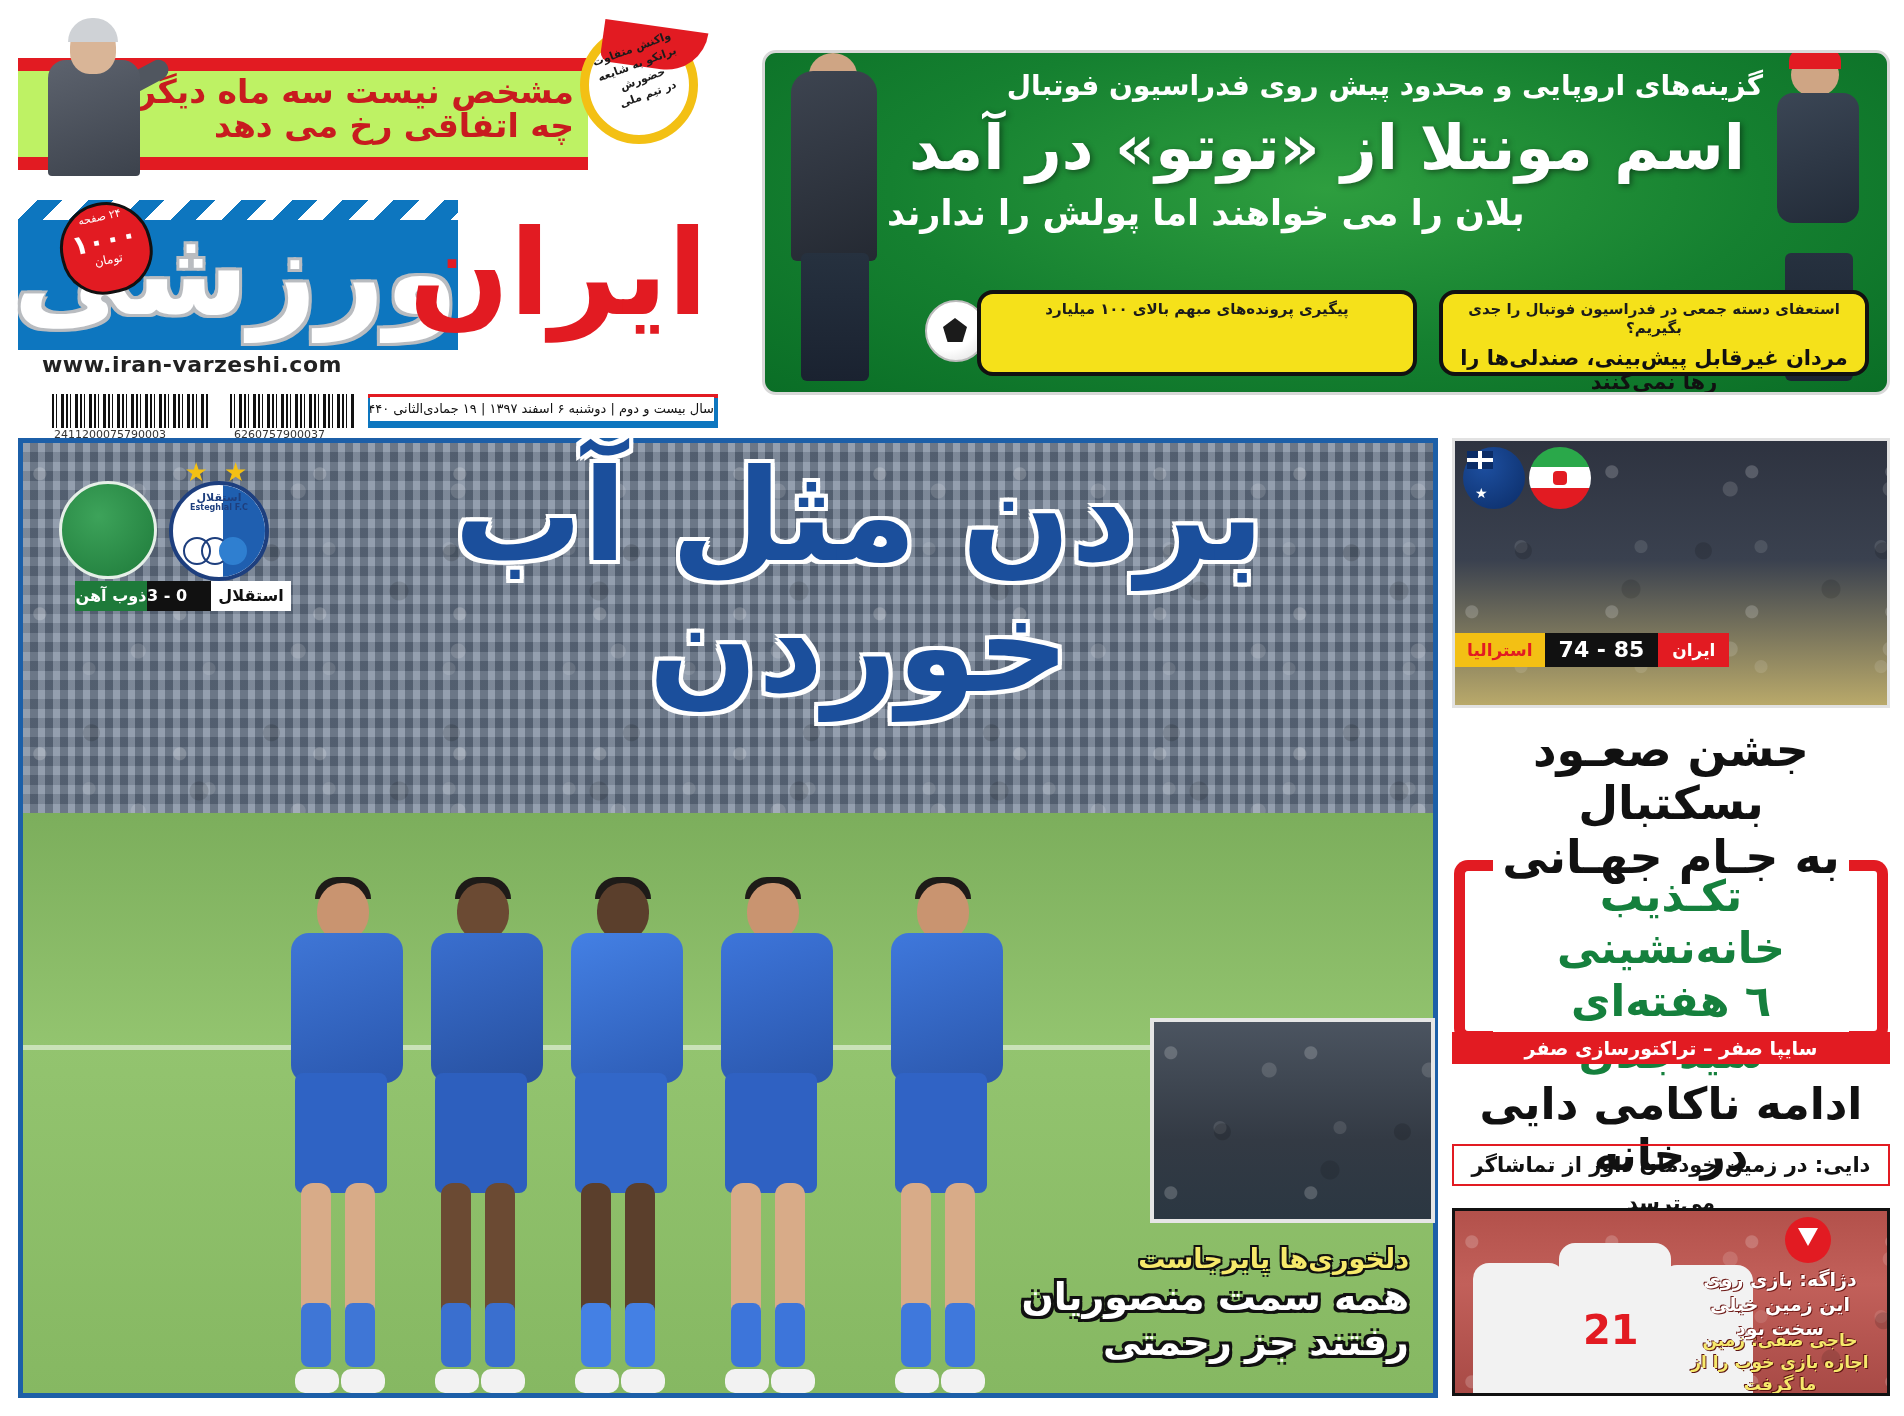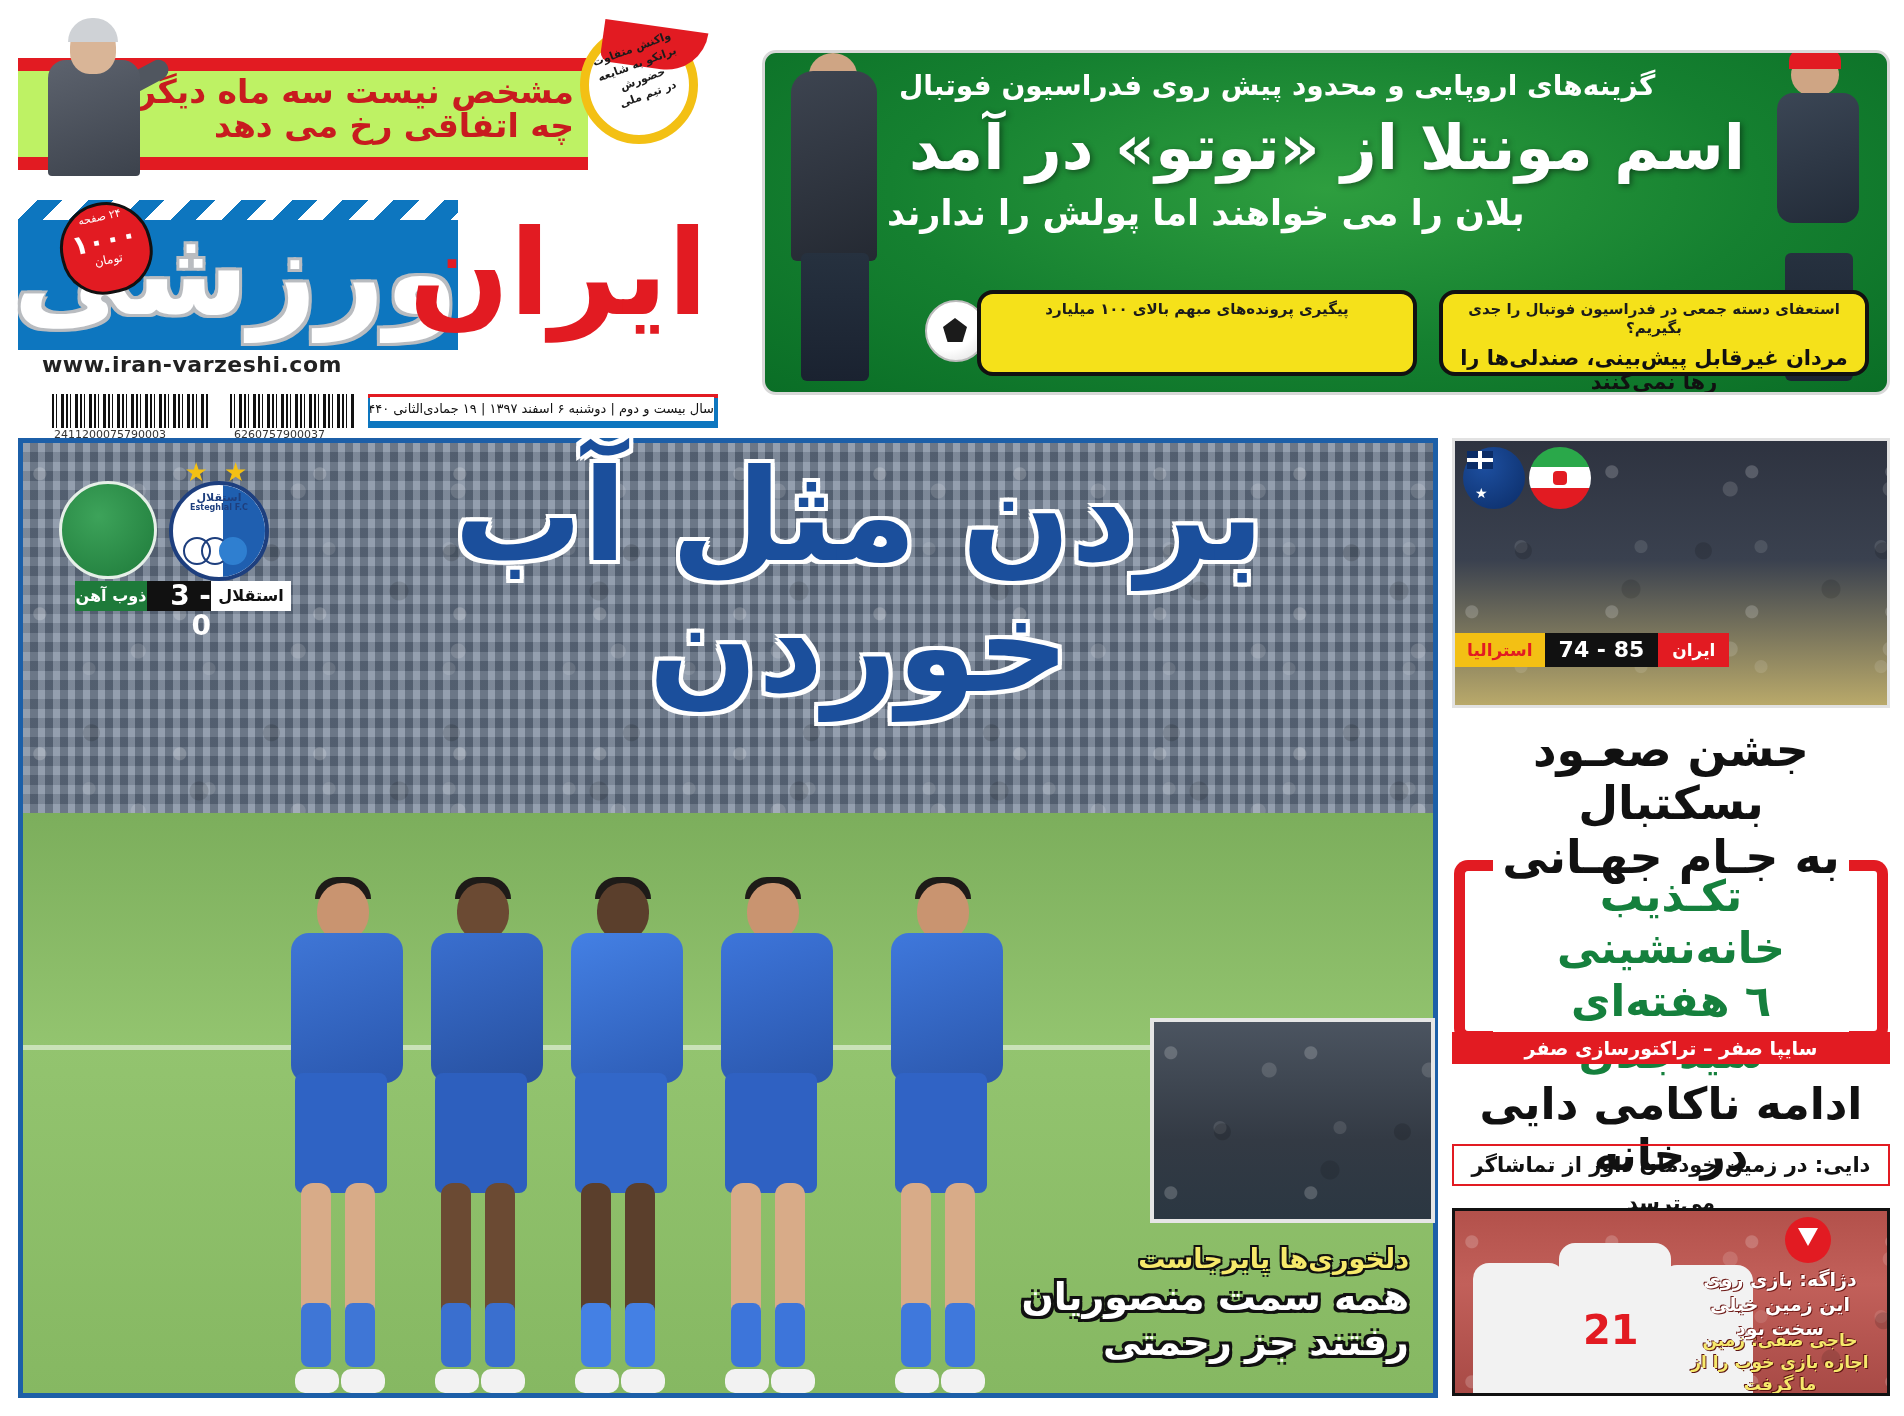--- a/index.html
+++ b/index.html
@@ -79,22 +79,22 @@
   .barcode{position:absolute;top:0;height:34px;
      background-image:repeating-linear-gradient(90deg,#111 0 2px,#fff 2px 4px,#111 4px 5px,#fff 5px 9px,#111 9px 12px,#fff 12px 14px);}
   #bc1{left:34px;width:158px;}
   #bc2{left:212px;width:126px;}
   .bcnum{position:absolute;top:34px;font-size:11px;color:#333;direction:ltr;}
 
   
   #green-box{left:762px;top:50px;width:1128px;height:345px;border-radius:14px;
      background:radial-gradient(ellipse at 50% 40%,#2e9e3f 0%,#158030 55%,#0a6e26 100%);
      border:3px solid #d8d8d8;box-sizing:border-box;overflow:hidden;}
-  #green-kicker{position:absolute;right:108px;top:16px;width:880px;color:#fff;
-     direction:rtl;text-align:left;font-size:28px;font-weight:bold;}
+  #green-kicker{position:absolute;right:124px;top:16px;width:880px;color:#fff;
+     direction:rtl;text-align:right;font-size:28px;font-weight:bold;}
   #green-title{position:absolute;right:120px;top:58px;width:880px;color:#fff;
      direction:rtl;text-align:center;font-size:62px;font-weight:bold;letter-spacing:-1px;
      text-shadow:2px 2px 6px rgba(0,0,0,.45);}
   #green-sub{position:absolute;right:120px;top:140px;width:880px;color:#fff;
      direction:rtl;text-align:left;font-size:35px;font-weight:bold;}
   .y-box{position:absolute;bottom:16px;height:86px;background:#f5e11a;border:4px solid #111;
      border-radius:16px;box-sizing:border-box;padding:6px 12px;direction:rtl;}
   #y-right{right:18px;width:430px;}
   #y-left{right:470px;width:440px;}
   .y-box .t1{font-size:15px;color:#1b1b1b;text-align:center;font-weight:bold;line-height:1.25;}
@@ -139,21 +139,21 @@
   #crest-est .rings{position:absolute;left:10px;bottom:14px;width:64px;height:26px;}
   #crest-est .rings i{position:absolute;width:24px;height:24px;border:2px solid #1e3f7e;border-radius:50%;}
   #crest-est .rings i:nth-child(1){left:0;}
   #crest-est .rings i:nth-child(2){left:18px;}
   #crest-est .rings i:nth-child(3){left:36px;background:#2f7fd0;border-color:#2f7fd0;}
   #crest-est .cname{position:absolute;left:0;right:0;top:18px;text-align:center;font-size:8px;color:#1e3f7e;font-weight:bold;direction:ltr;}
   #crest-est .cfa{position:absolute;left:0;right:0;top:6px;text-align:center;font-size:11px;color:#1e3f7e;font-weight:bold;direction:rtl;}
   #stars{position:absolute;left:128px;top:2px;width:86px;text-align:center;color:#f3c014;font-size:26px;letter-spacing:4px;}
   #scorebar{position:absolute;left:0;top:126px;width:244px;height:30px;display:flex;direction:rtl;}
   #scorebar .t-est{background:#fff;color:#111;font-size:16px;font-weight:bold;width:80px;text-align:center;line-height:30px;direction:rtl;}
-  #scorebar .sc{background:#111;color:#fff;font-size:28px;font-weight:bold;width:64px;text-align:right;line-height:30px;direction:ltr;}
+  #scorebar .sc{background:#111;color:#fff;font-size:16px;font-weight:bold;width:64px;text-align:left;line-height:30px;direction:ltr;}
   #scorebar .t-zob{background:#1e7a3a;color:#fff;font-size:16px;font-weight:bold;width:72px;text-align:center;line-height:30px;direction:rtl;}
 
   
   .player{position:absolute;bottom:0;}
   .player .shirt{position:absolute;bottom:310px;width:112px;height:150px;border-radius:18px;}
   .player .shorts{position:absolute;bottom:200px;left:12px;width:92px;height:120px;border-radius:8px;}
   .player .legL,.player .legR{position:absolute;bottom:70px;width:30px;height:140px;background:#d8ab88;border-radius:12px;}
   .player .legL{left:18px;} .player .legR{left:62px;}
   .player .sock{position:absolute;bottom:26px;width:30px;height:64px;border-radius:8px;}
   .player .head{position:absolute;bottom:452px;left:34px;width:52px;height:58px;background:#c99470;border-radius:48%;}

